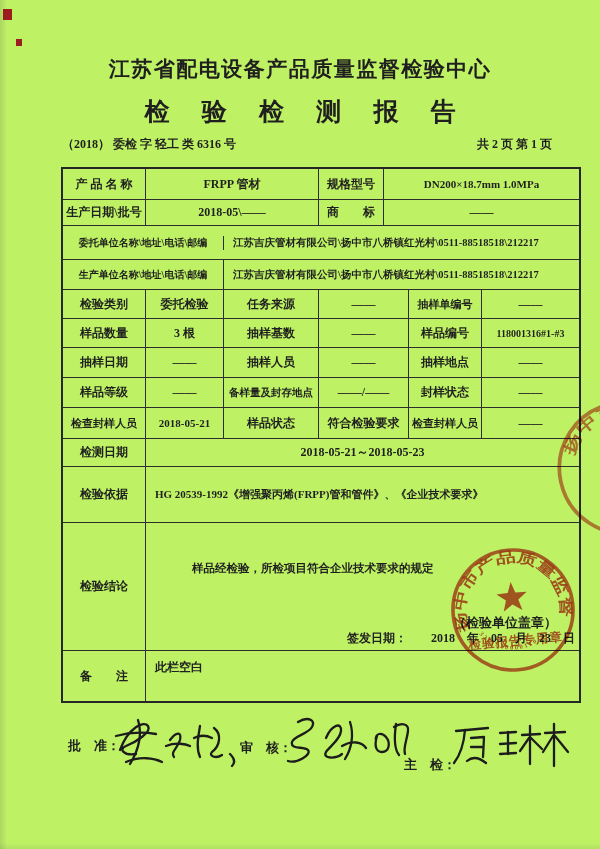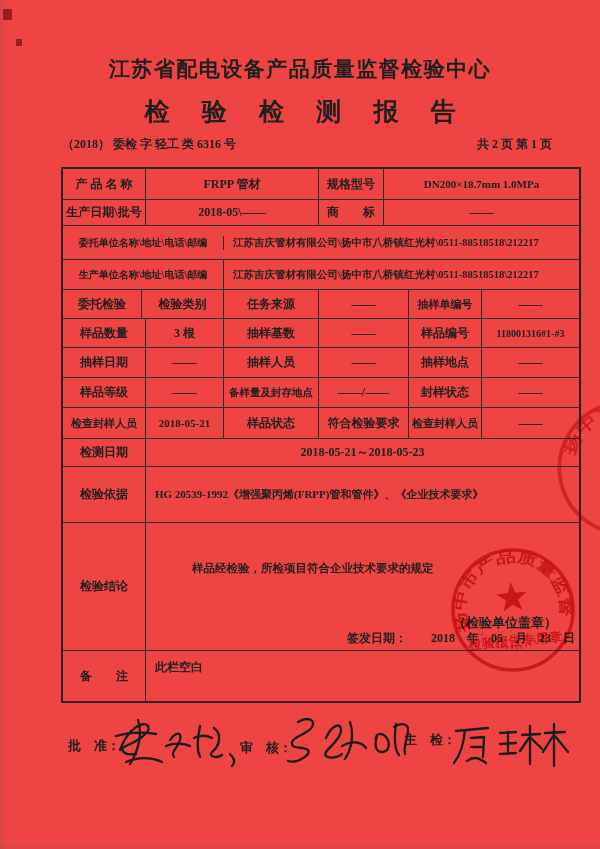--- a/index.html
+++ b/index.html
@@ -1,18 +1,18 @@
 <!DOCTYPE html>
 <html><head>
 <meta charset="utf-8">
 <style>
   html,body{margin:0;padding:0;background:#e8e6e2;}
   .page{
     position:relative;width:600px;height:849px;margin:0 auto;
-    background:#ef4444;overflow:hidden;
+    background:#bef264;overflow:hidden;
     font-family:"Liberation Serif","DejaVu Serif",serif;
     color:#1f1f1f;
   }
   .edge-shadow-left{position:absolute;left:0;top:0;width:7px;height:100%;
     background:linear-gradient(to right,rgba(90,85,80,.18),rgba(90,85,80,0));}
   .edge-shadow-bottom{position:absolute;left:0;bottom:0;width:100%;height:6px;
     background:linear-gradient(to top,rgba(90,85,80,.12),rgba(90,85,80,0));}
   .corner-mark{position:absolute;background:#9b1d1d;}
   .mark1{left:3px;top:9px;width:9px;height:11px;}
   .mark2{left:16px;top:39px;width:6px;height:7px;}
@@ -85,22 +85,22 @@
       <div class="tcell fs9" style="width:160px;">委托单位名称\地址\电话\邮编</div>
       <div class="tcell left fs10" style="width:356px;">江苏吉庆管材有限公司\扬中市八桥镇红光村\0511-88518518\212217</div>
     </div>
 
     <div class="trow" style="height:30px;">
       <div class="tcell fs9" style="width:160px;">生产单位名称\地址\电话\邮编</div>
       <div class="tcell left fs10" style="width:356px;">江苏吉庆管材有限公司\扬中市八桥镇红光村\0511-88518518\212217</div>
     </div>
 
     <div class="trow" style="height:29px;">
+      <div class="tcell" style="width:82px;">检验类别</div>
       <div class="tcell" style="width:78px;">委托检验</div>
-      <div class="tcell" style="width:82px;">检验类别</div>
       <div class="tcell" style="width:95px;">任务来源</div>
       <div class="tcell" style="width:90px;">——</div>
       <div class="tcell fs11" style="width:73px;">抽样单编号</div>
       <div class="tcell" style="width:98px;">——</div>
     </div>
 
     <div class="trow" style="height:29px;">
       <div class="tcell" style="width:82px;">样品数量</div>
       <div class="tcell" style="width:78px;">3 根</div>
       <div class="tcell" style="width:95px;">抽样基数</div>
@@ -178,21 +178,21 @@
     <span class="sig-label" style="left:240px;top:29px;">审　核：</span>
     <svg class="sig-svg" style="left:282px;top:4px;" width="130" height="60" viewBox="0 0 130 60">
       <path d="M16,8 C26,2 34,6 30,13 C26,20 12,22 10,28 C8,36 22,32 26,36 C30,41 14,50 6,47"></path>
       <path d="M44,24 C50,10 60,8 59,17 C58,26 48,32 44,38 C40,45 54,45 60,40"></path>
       <path d="M68,8 C72,20 70,34 63,45"></path>
       <path d="M60,32 C70,26 80,28 84,34"></path>
       <path d="M95,22 C92,32 94,38 100,38 C107,38 109,29 104,23 C100,18 93,19 94,26"></path>
       <path d="M114,10 C112,24 113,36 117,41"></path>
       <path d="M112,13 C120,8 127,10 126,17 C125,26 121,34 123,40"></path>
     </svg>
-    <span class="sig-label" style="left:404px;top:21px;">主　检：</span>
+    <span class="sig-label" style="left:404px;top:46px;">主　检：</span>
     <svg class="sig-svg" style="left:450px;top:10px;" width="128" height="50" viewBox="0 0 128 50">
       <path d="M6,11 L38,8"></path>
       <path d="M15,10 C14,22 11,34 4,43"></path>
       <path d="M21,18 L34,17 L33,37"></path>
       <path d="M21,27 L32,27"></path>
       <path d="M17,41 C24,35 31,39 36,43"></path>
       <path d="M50,13 L66,12"></path>
       <path d="M50,24 L66,23"></path>
       <path d="M50,34 L66,33"></path>
       <path d="M58,12 L58,34"></path>

